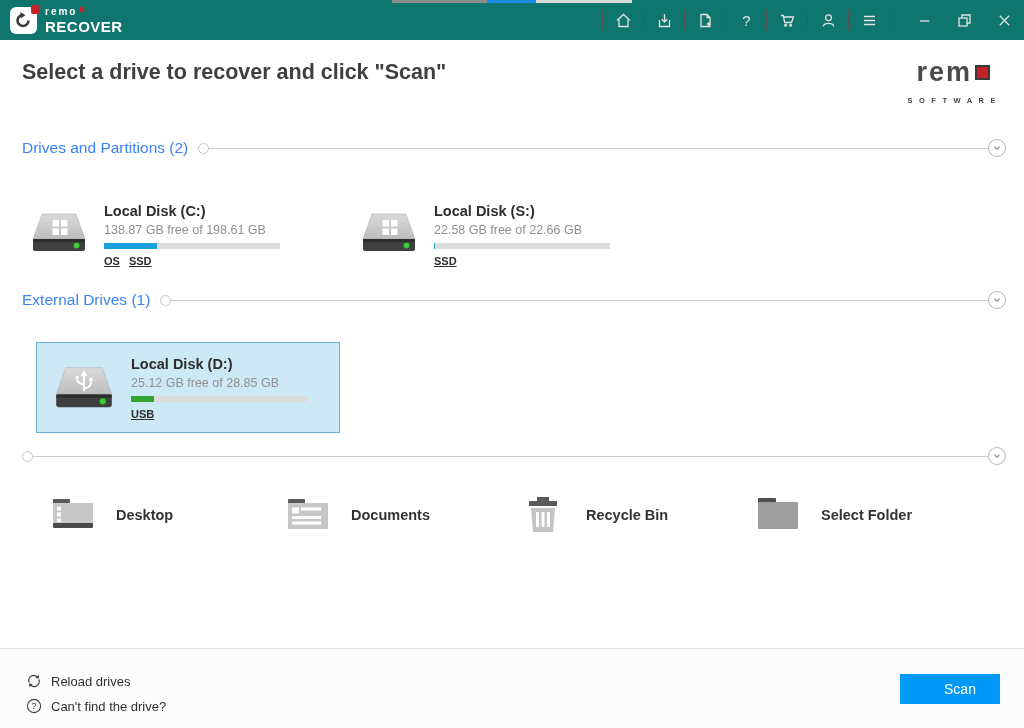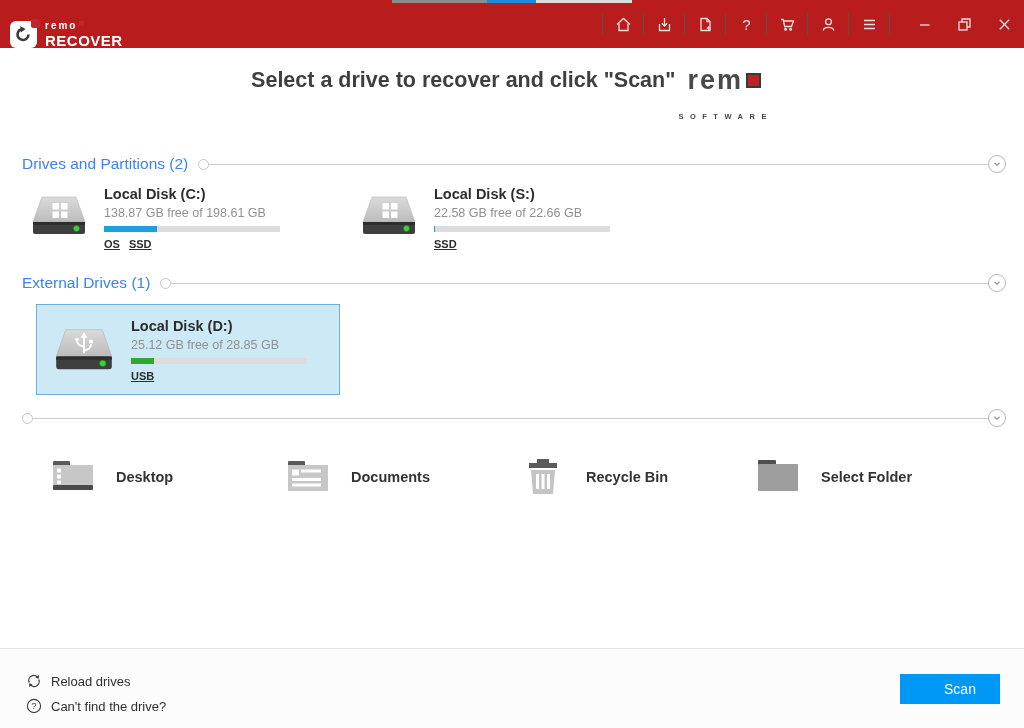--- a/index.html
+++ b/index.html
@@ -1,61 +1,61 @@
 <!DOCTYPE html>
 <html><head>
 <meta charset="utf-8">
 <style>
   * { margin:0; padding:0; box-sizing:border-box; }
   html,body { width:1024px; height:728px; }
   body { font-family:"Liberation Sans", sans-serif; background:#fff; position:relative; overflow:hidden; }
 
   
-  .titlebar { position:relative; height:48px; background:#b91c1c; display:flex; align-items:flex-end; }
+  .titlebar { position:relative; height:40px; background:#0f766e; display:flex; align-items:center; }
   .top-strip { position:absolute; top:0; left:392px; height:3px; display:flex; z-index:5; }
   .top-strip .seg1 { width:95px; background:#8c8c8c; }
   .top-strip .seg2 { width:49px; background:#1b8ce0; }
   .top-strip .seg3 { width:96px; background:#dcdcdc; }
   .brand { display:flex; align-items:center; margin-left:10px; gap:8px; }
   .app-badge { position:relative; width:27px; height:27px; background:#fff; border-radius:6px; display:flex; align-items:center; justify-content:center; }
   .app-badge .dot { position:absolute; top:-2px; right:-3px; width:9px; height:9px; background:#c4242b; border-radius:2px; }
   .brand-text { display:flex; flex-direction:column; line-height:1; }
   .brand-top { display:flex; align-items:flex-start; gap:2px; }
   .brand-top .txt { color:#fff; font-size:10px; font-weight:bold; letter-spacing:2px; }
   .brand-top .sq { width:5px; height:5px; background:#c4242b; }
   .brand-bottom { color:#fff; font-size:15px; font-weight:bold; letter-spacing:0.5px; margin-top:2px; }
   .tb-icons { margin-left:auto; display:flex; align-items:center; height:100%; }
   .tb-btn { width:40px; height:40px; display:flex; align-items:center; justify-content:center; cursor:default; }
   .tb-sep { width:1px; height:22px; background:#525252; }
   .tb-btn svg { stroke:#e3e3e3; fill:none; stroke-width:1.3; }
   .tb-gap { width:14px; }
 
   
-  .header-row { display:flex; justify-content:center; align-items:flex-start; padding:20px 20px 0 22px; }
+  .header-row { display:flex; justify-content:space-between; align-items:flex-start; padding:20px 20px 0 22px; }
   .page-title { font-size:21.5px; font-weight:bold; color:#3f3f3f; }
   .remo-logo { text-align:center; margin-top:0; margin-right:2px; }
   .remo-word { display:flex; align-items:center; gap:2px; justify-content:center; }
   .remo-word .w { font-size:27px; font-weight:bold; color:#4a4a4a; letter-spacing:2px; line-height:0.9; }
   .remo-word .rsq { width:15px; height:15px; background:#c32026; border:2px solid #3a3a3a; margin-left:1px; }
-  .remo-sub { font-size:7.5px; font-weight:bold; color:#464646; letter-spacing:6.5px; margin-top:20px; margin-left:3px; }
+  .remo-sub { font-size:7.5px; font-weight:bold; color:#464646; letter-spacing:6.5px; margin-top:12px; margin-left:3px; }
 
   
   .section-head { display:flex; align-items:center; margin:0 18px 0 22px; }
   .sec-label { font-size:15.5px; color:#3b82f6; margin-right:10px; white-space:nowrap; }
   .sec-knob { width:11px; height:11px; border:1.5px solid #c6c6c6; border-radius:50%; background:#fff; z-index:1; flex:none; }
   .sec-line { flex:1; height:1px; background:#cdcdcd; margin-left:-1px; }
   .sec-chevron { width:18px; height:18px; border:1px solid #b6b6b6; border-radius:50%; display:flex; align-items:center; justify-content:center; flex:none; margin-left:-1px; }
   .sec-chevron svg { stroke:#9a9a9a; fill:none; stroke-width:1.4; }
   .sh1 { margin-top:34px; }
   .sh2 { margin-top:24px; }
   .sh3 { margin-top:14px; }
 
   
   .cards-row { display:flex; margin:13px 0 0 30px; }
-  .drive-card { display:flex; width:300px; margin-right:30px; cursor:default; }
+  .drive-card { display:flex; width:300px; margin-right:30px; cursor:default;margin-top:33px; }
   .drive-card .ico-wrap { flex:none; margin-top:6px; }
   .drive-info { margin-left:16px; }
   .drive-name { font-size:14.5px; font-weight:bold; color:#2d2d2d; }
   .drive-free { font-size:12.5px; color:#909090; margin-top:4px; }
   .bar { width:176px; height:6px; background:#dcdcdc; margin-top:6px; overflow:hidden; }
   .bar-fill { height:100%; width:0; }
   .tags { margin-top:6px; display:flex; gap:9px; }
   .tag { font-size:11px; font-weight:bold; color:#2d2d2d; text-decoration:underline; }
 
   .selected-wrap { margin:12px 0 0 27px;padding-left:9px; }

